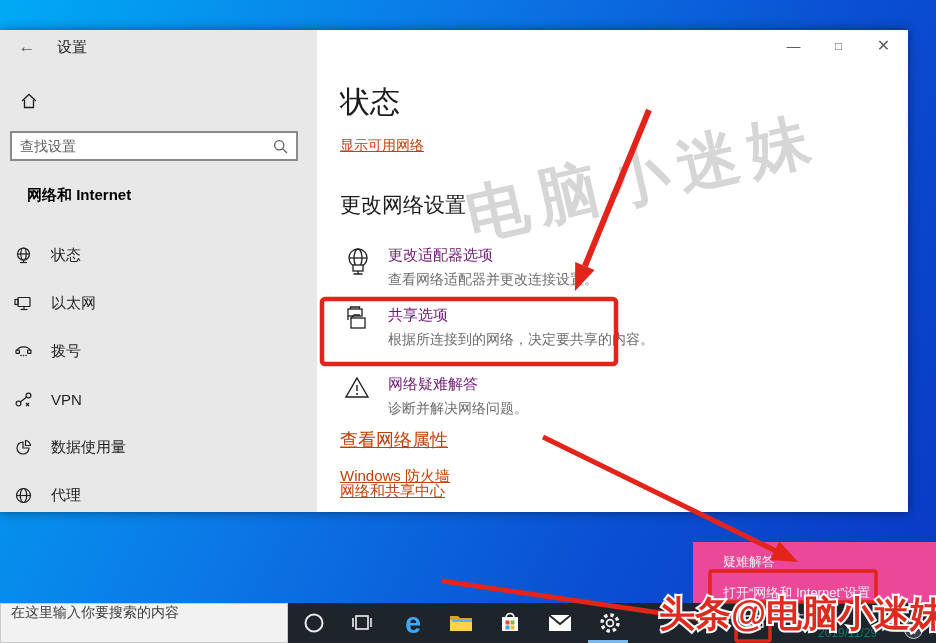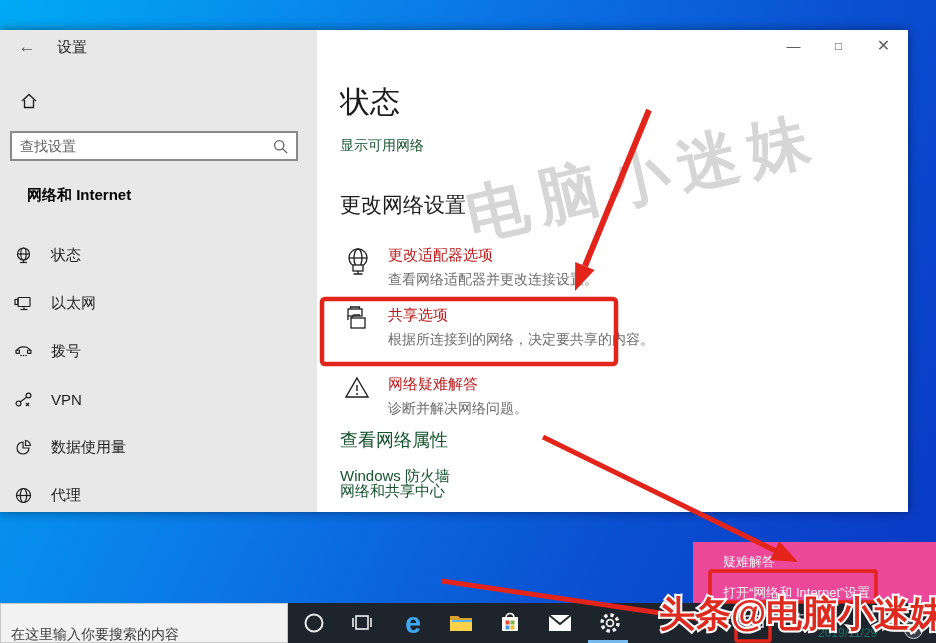--- a/index.html
+++ b/index.html
@@ -37,42 +37,42 @@
   .searchbox .mag { margin-right:8px; }
 
   .side-section { position:absolute; left:8px; top:156px; font-size:15px; font-weight:bold; color:#000;margin-left:19px; }
 
   .nav-item { position:absolute; left:0; width:317px; height:38px; display:flex; align-items:center;
     gap:18px; padding-left:14px; cursor:pointer; }
   .nav-item .lbl { font-size:15px; color:#1f1f1f; }
 
   
   .main-h1 { position:absolute; left:340px; top:52px; font-size:30px; font-weight:300; color:#1c1c1c; }
-  .blue-link { position:absolute; left:340px; font-size:14px; color:#14532d; cursor:pointer; }
+  .blue-link { position:absolute; left:340px; font-size:14px; color:#c2410c; cursor:pointer;text-decoration:underline; }
   .main-h2 { position:absolute; left:340px; top:161px; font-size:21px; font-weight:400; color:#1c1c1c; }
 
   .set-item { position:absolute; left:344px; display:flex; gap:14px; cursor:pointer; }
-  .set-item .txt .t { font-size:15px; color:#b91c1c; }
+  .set-item .txt .t { font-size:15px; color:#701a75; }
   .set-item .txt .d { font-size:14px; color:#6d6d6d; margin-top:6px; }
   .set-icon { width:30px; display:flex; justify-content:flex-start; }
 
   
   .wm-main { position:absolute; left:462px; top:128px; z-index:4; width:420px;
     transform:rotate(-13deg); font-size:62px; letter-spacing:10px; color:#9e9e9e; opacity:.42;
     font-weight:bold; pointer-events:none; text-shadow:2px 2px 0 rgba(255,255,255,.6); }
 
   
   .ctx-menu { position:absolute; left:693px; top:542px; width:243px; height:61px; z-index:2;
     background:#ec4899; }
   .ctx-item { position:absolute; left:30px; font-size:13px; color:#f0f0f0; cursor:pointer; white-space:nowrap; }
 
   
   .taskbar { position:absolute; left:0; top:603px; width:936px; height:40px; z-index:3; background:#1e242c; }
   .tb-search { position:absolute; left:0; top:0; width:288px; height:40px; background:#f2f2f2;
-    border:1px solid #c9c9c9; display:flex; align-items:flex-end; }
+    border:1px solid #c9c9c9; display:flex; align-items:flex-start; }
   .tb-search input { flex:1; border:none; outline:none; background:transparent; font-size:14px;
     color:#1f1f1f; padding:0 10px; font-family:inherit; }
   .tb-search input::placeholder { color:#3c3c3c; opacity:1; }
   .tb-ico { position:absolute; top:0; width:44px; height:40px; display:flex; align-items:center;
     justify-content:center; cursor:pointer; }
   .edge-e { font-size:29px; font-weight:bold; color:#3fa9f5; line-height:40px; }
   .tb-underline { position:absolute; left:588px; top:37px; width:40px; height:3px; background:#76b9ed; }
   .ime { position:absolute; left:789px; top:611px; font-size:15px; color:#eee; z-index:3; }
   .tb-date { position:absolute; left:818px; top:626px; font-size:12px; color:#0f766e; z-index:3; }
   .badge { position:absolute; left:904px; top:620px; width:19px; height:19px; border-radius:50%;

